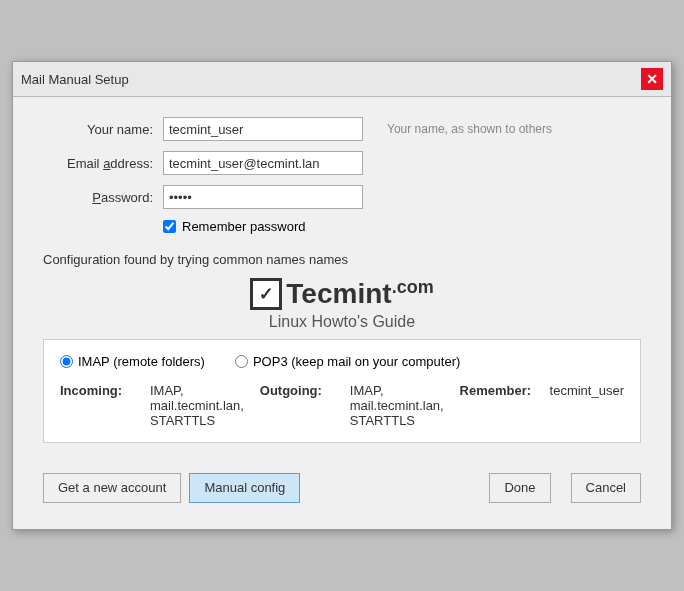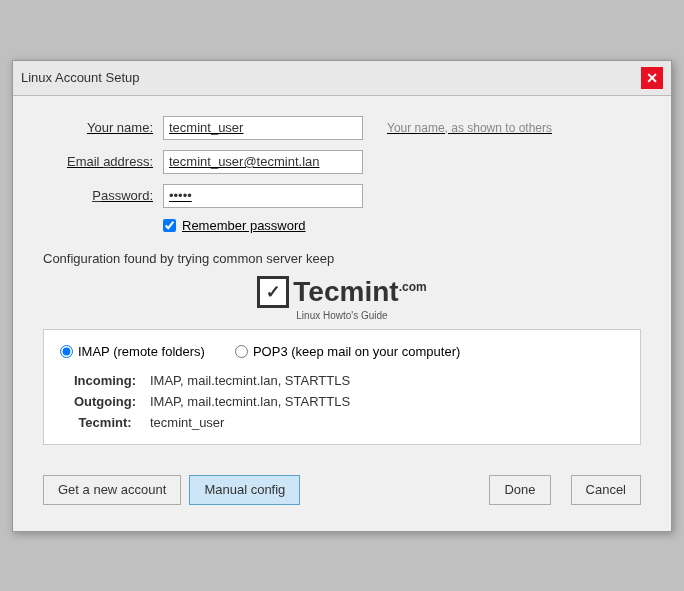--- a/index.html
+++ b/index.html
@@ -54,21 +54,20 @@
       justify-content: center;
       font-weight: bold;
     }
 
     .content {
       padding: 20px 30px;
     }
 
     .form-section {
       margin-bottom: 18px;
-      text-decoration: underline;
     }
 
     .form-row {
       display: flex;
       align-items: center;
       margin-bottom: 10px;
     }
 
     .form-label {
       text-align: right;
@@ -143,21 +142,21 @@
       align-items: center;
       justify-content: center;
       margin-right: 4px;
       font-size: 18px;
       font-weight: bold;
       color: #333;
       background: white;
     }
 
     .tecmint-tagline {
-      font-size: 10px;
+      font-size: 16px;
       color: #555;
       margin-top: 2px;
     }
 
     .protocol-box {
       border: 1px solid #ccc;
       background: white;
       padding: 14px 16px;
       margin-bottom: 20px;
     }
@@ -174,23 +173,22 @@
       margin-right: 30px;
       cursor: pointer;
     }
 
     .radio-option input[type="radio"] {
       margin-right: 5px;
     }
 
     .server-info {
       display: flex;
-      flex-direction: column;
+      flex-direction: row;
       gap: 6px;
-      text-align: center;
     }
 
     .server-row {
       display: flex;
     }
 
     .server-label {
       width: 90px;
       font-weight: bold;
       color: #333;
@@ -230,21 +228,21 @@
     .btn-right-group {
       display: flex;
       gap: 20px;
     }
   </style>
 </head>
 <body>
 
 <div class="window">
   <div class="title-bar">
-    <span class="title-bar-text">Linux Account Setup</span>
+    <span class="title-bar-text">Mail Manual Setup</span>
     <button class="close-btn">✕</button>
   </div>
 
   <div class="content">
 
     <div class="form-section">
 
       <div class="form-row">
         <label class="form-label">Your name:</label>
         <input class="form-input" type="text" value="tecmint_user" style="">
@@ -261,27 +259,27 @@
         <input class="form-input" type="password" value="12345" style="">
       </div>
 
       <div class="checkbox-row">
         <input type="checkbox" checked="" style="">
         <label>Remember password</label>
       </div>
 
     </div>
 
-    <div class="config-text">Configuration found by trying common server keep</div>
+    <div class="config-text">Configuration found by trying common names names</div>
 
     <div class="watermark-area">
       <div class="tecmint-logo">
         <div class="tecmint-main">
           <div class="tecmint-icon">✓</div>
-          <span>Tecmint<span style="font-size:12px;vertical-align:super;">.com</span></span>
+          <span>Tecmint<span style="font-size:18px;vertical-align:super;">.com</span></span>
         </div>
         <div class="tecmint-tagline">Linux Howto's Guide</div>
       </div>
     </div>
 
     <div class="protocol-box">
       <div class="radio-row">
         <label class="radio-option">
           <input type="radio" name="protocol" checked="" style="">
           <span>IMAP (remote folders)</span>
@@ -295,21 +293,21 @@
       <div class="server-info">
         <div class="server-row">
           <span class="server-label">Incoming:</span>
           <span class="server-value">IMAP, mail.tecmint.lan, STARTTLS</span>
         </div>
         <div class="server-row">
           <span class="server-label">Outgoing:</span>
           <span class="server-value">IMAP, mail.tecmint.lan, STARTTLS</span>
         </div>
         <div class="server-row">
-          <span class="server-label">Tecmint:</span>
+          <span class="server-label">Remember:</span>
           <span class="server-value">tecmint_user</span>
         </div>
       </div>
     </div>
 
     <div class="button-row">
       <button class="btn">Get a new account</button>
       <button class="btn btn-active">Manual config</button>
       <div class="btn-spacer"></div>
       <div class="btn-right-group">

